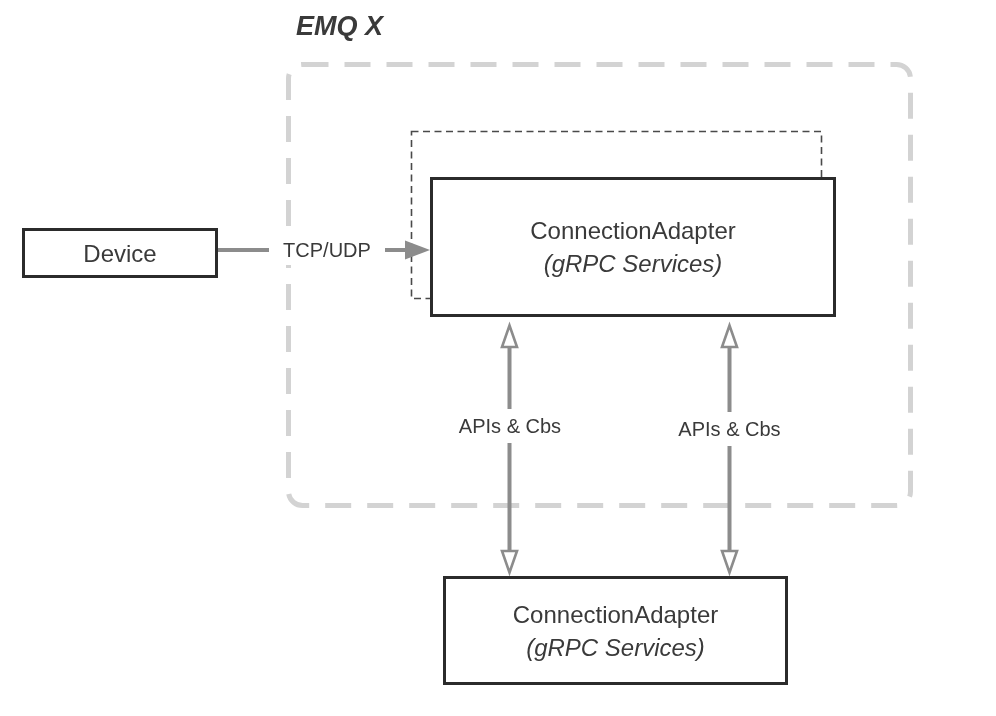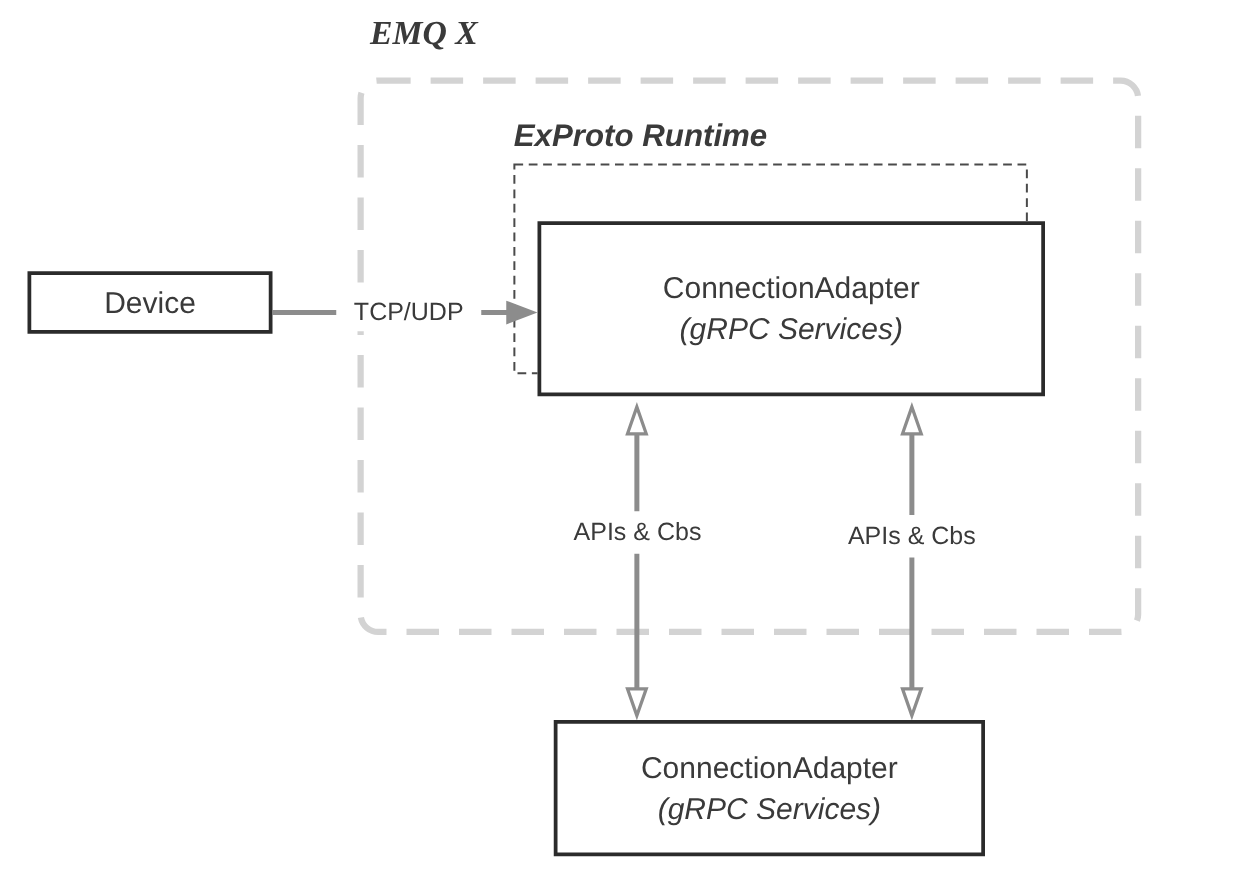--- a/index.html
+++ b/index.html
@@ -65,40 +65,39 @@
     justify-content:center;
     color:var(--text);
     font-size:24px;
     line-height:33px;
     text-align:center;
   }
   .node .sublabel{
     font-style:italic;
   }
   .node-device{
-    left:22px;top:217px;width:196px;height:50px;
+    left:22px;top:228px;width:196px;height:50px;
   }
   .node-adapter{
     left:430px;top:177px;width:406px;height:140px;
   }
   .node-handler{
     left:443px;top:576px;width:345px;height:109px;
   }
   .floating-label{
     position:absolute;
     z-index:2;
     color:var(--text);
     text-align:center;
   }
   .title-label{
     left:296px;top:11px;
     font-size:27px;
     font-weight:bold;
     font-style:italic;
-    font-family:Liberation Serif, serif;
   }
   .runtime-label{
     left:411px;top:95px;
     font-size:25px;
     font-weight:bold;
     font-style:italic;
   }
   .edge-label{
     background:var(--background);
     font-size:20px;
@@ -133,21 +132,20 @@
     <polygon class="arrow-head-hollow" points="509.5,325.5 502,347 517,347"></polygon>
     <polygon class="arrow-head-hollow" points="509.5,572.5 502,551 517,551"></polygon>
 
     <line class="arrow-line" x1="729.5" y1="345" x2="729.5" y2="553"></line>
     <polygon class="arrow-head-hollow" points="729.5,325.5 722,347 737,347"></polygon>
     <polygon class="arrow-head-hollow" points="729.5,572.5 722,551 737,551"></polygon>
   </svg>
 
   <div class="floating-label title-label">EMQ X</div>
 
-  <div class="floating-label runtime-label">ExProto Runtime</div>
 
   <div class="node node-device">
     <span>Device</span>
   </div>
 
   <div class="node node-adapter">
     <span>ConnectionAdapter</span>
     <span class="sublabel">(gRPC Services)</span>
   </div>
 

